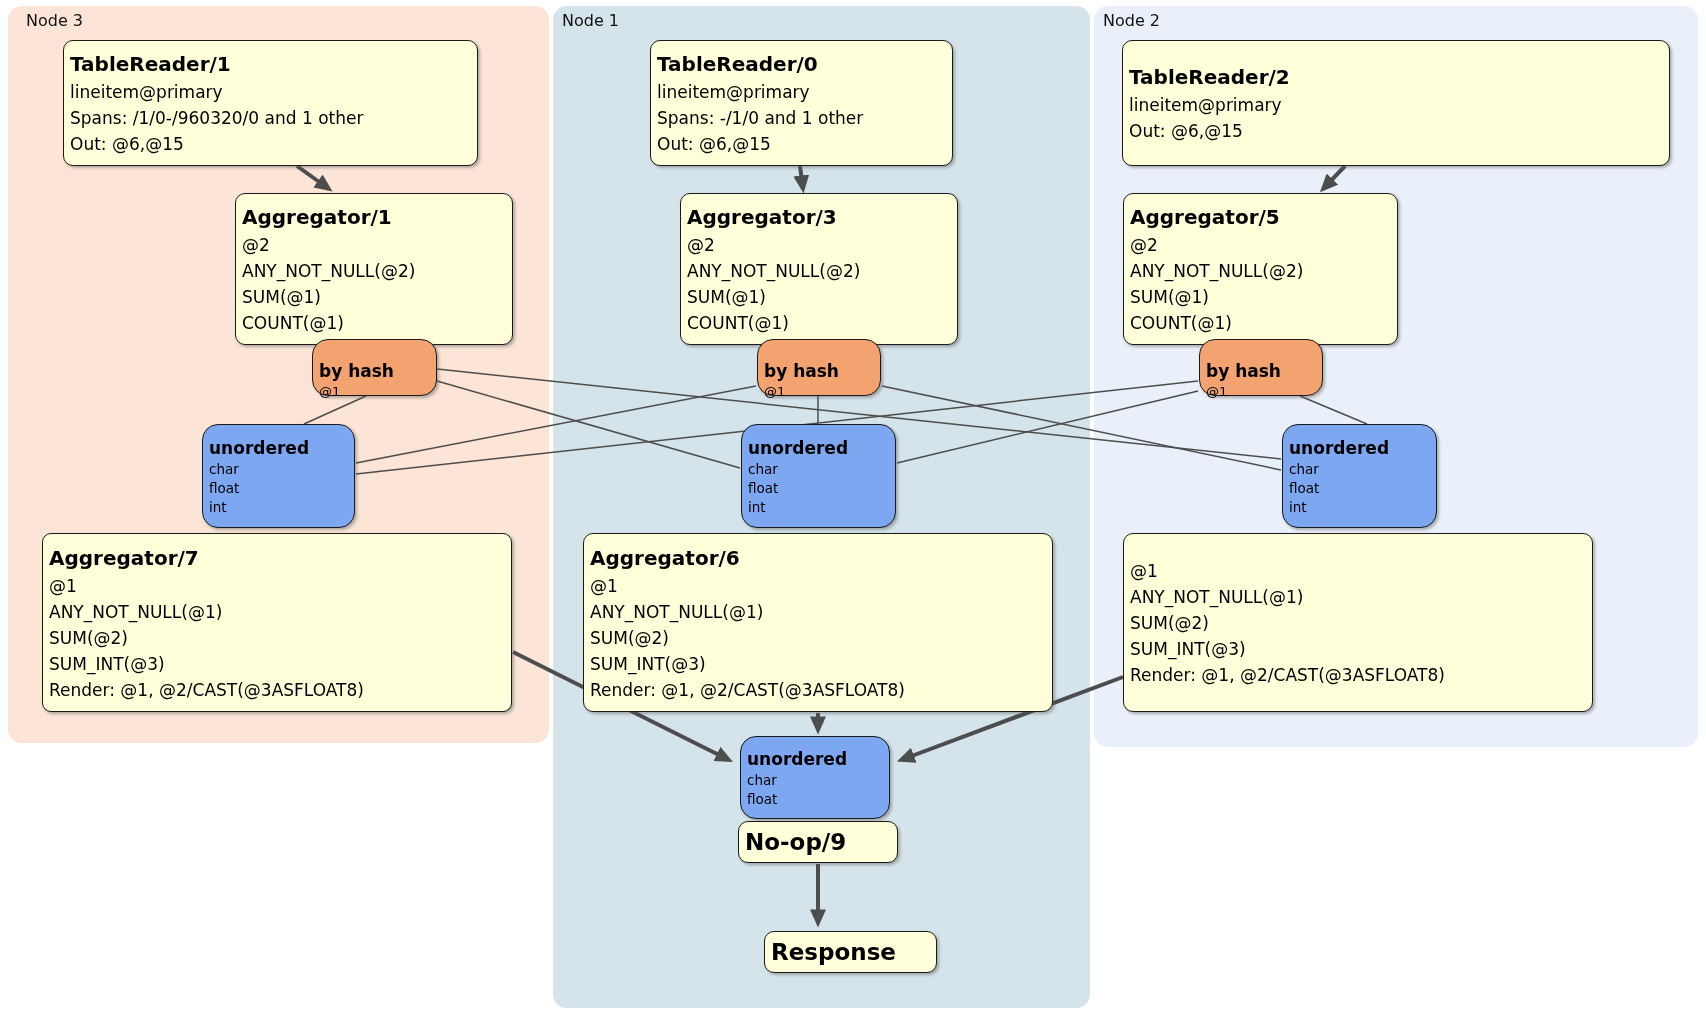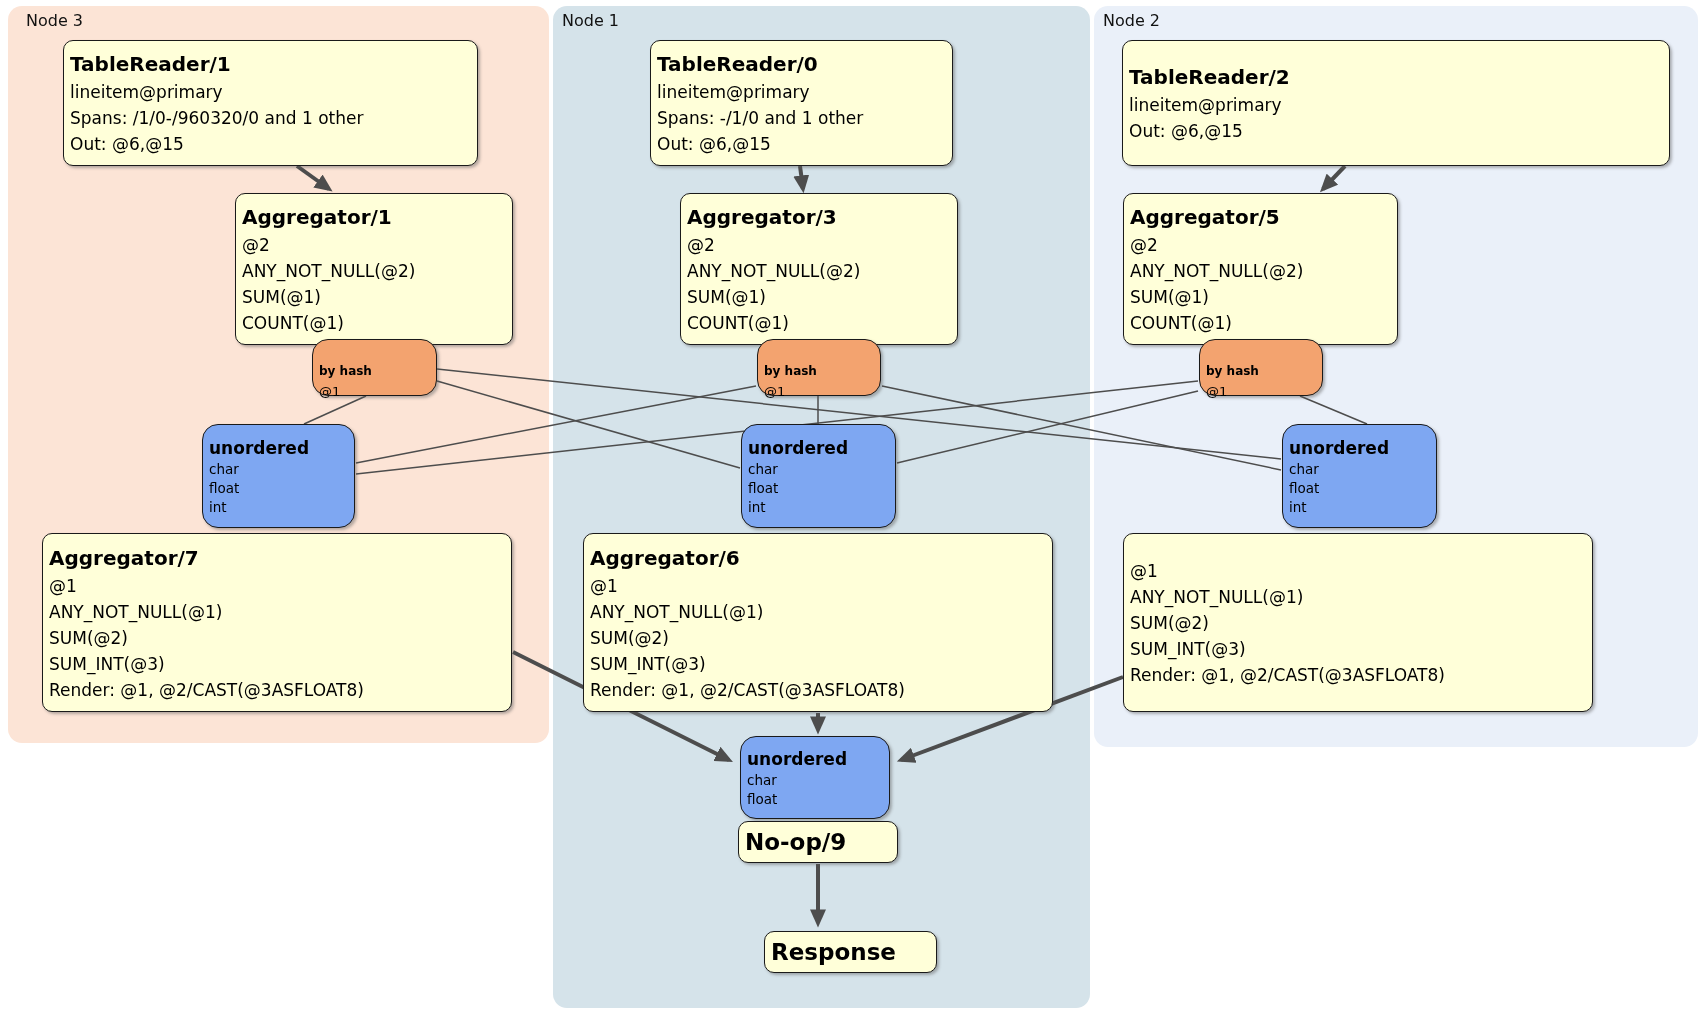--- a/index.html
+++ b/index.html
@@ -12,21 +12,21 @@
   #edges{position:absolute;left:0;top:0;z-index:2;}
 
   .box{position:absolute;z-index:3;background:#FFFFD9;border:1.5px solid #1a1a1a;
        border-radius:10px;box-shadow:2px 2px 3px rgba(90,90,90,.45);
        display:flex;flex-direction:column;justify-content:center;
        text-align:left;padding:4px 6px;box-sizing:border-box;}
   .box .title{font-weight:bold;font-size:20px;line-height:30px;white-space:nowrap;}
   .box .line{font-size:17px;line-height:26px;white-space:nowrap;}
 
   .router{background:#F3A36F;border-radius:16px;}
-  .router .title{font-size:12px;line-height:23px;margin-top:24px;}
+  .router .title{font-size:17px;line-height:23px;margin-top:24px;}
   .router .line{font-size:13px;line-height:17px;}
 
   .sync{background:#7EA7F2;border-radius:16px;}
   .sync .title{font-size:17px;line-height:24px;}
   .sync .line{font-size:13.5px;line-height:19px;}
 
   .single .title{font-size:23px;line-height:30px;}
 </style>
 </head>
 <body>
@@ -134,21 +134,21 @@
     <div class="line">float</div>
     <div class="line">int</div>
   </div>
   <div class="box sync" style="left:1282px;top:424px;width:155px;height:104px;">
     <div class="title">unordered</div>
     <div class="line">char</div>
     <div class="line">float</div>
     <div class="line">int</div>
   </div>
 
-  <div class="box" style="left:42px;top:533px;width:470px;height:179px;">
+  <div class="box" style="left:42px;top:533px;width:470px;height:179px;border-radius:9px;">
     <div class="title">Aggregator/7</div>
     <div class="line">@1</div>
     <div class="line">ANY_NOT_NULL(@1)</div>
     <div class="line">SUM(@2)</div>
     <div class="line">SUM_INT(@3)</div>
     <div class="line">Render: @1, @2/CAST(@3ASFLOAT8)</div>
   </div>
   <div class="box" style="left:583px;top:533px;width:470px;height:179px;">
     <div class="title">Aggregator/6</div>
     <div class="line">@1</div>

